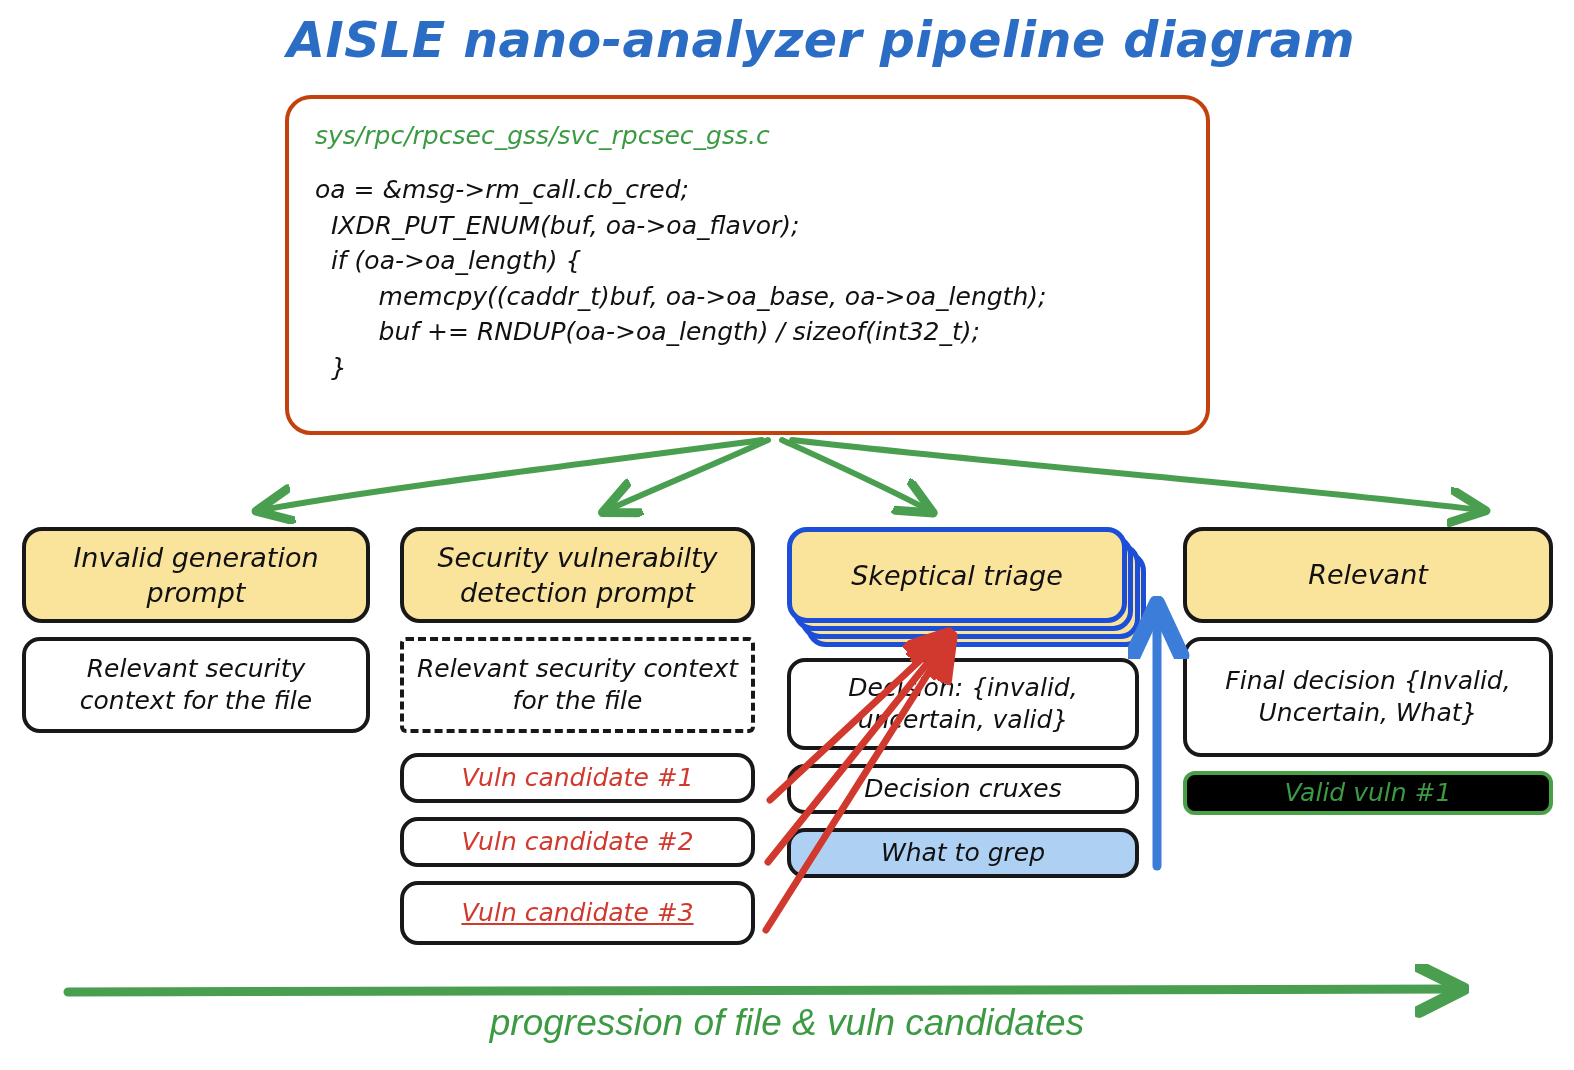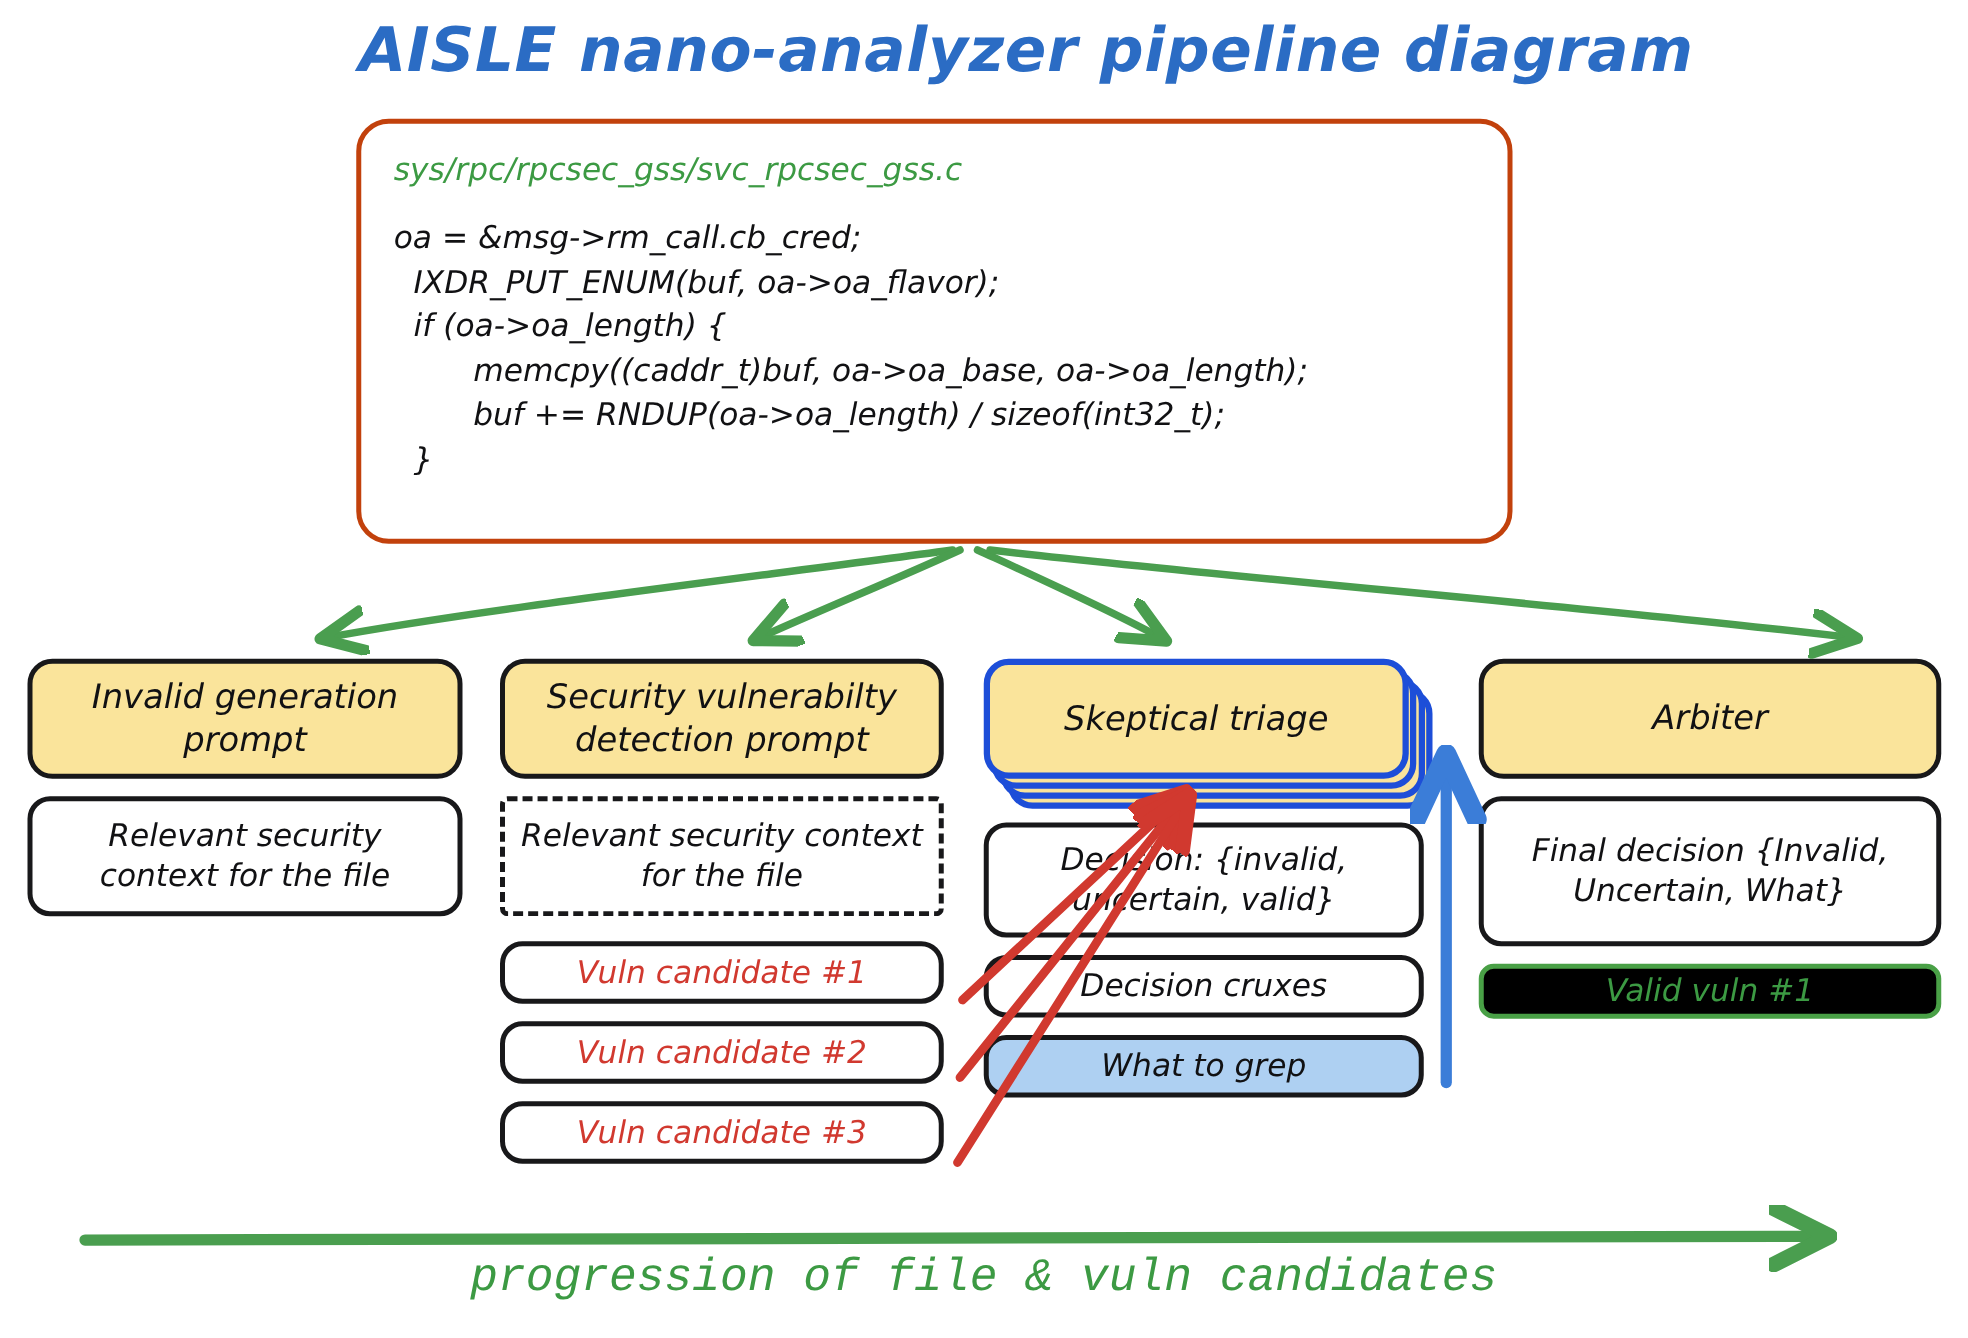--- a/index.html
+++ b/index.html
@@ -142,21 +142,21 @@
     pointer-events: none;
   }
 
   
   #footer-caption {
     position: absolute;
     left: 0;
     top: 1002px;
     width: 1574px;
     text-align: center;
-    font-family: Liberation Mono, monospace;
+    font-family: Liberation Sans, sans-serif;
     font-size: 37px;
     font-style: italic;
     color: #3c9a43;
     white-space: nowrap;
   }
 </style>
 </head>
 <body>
 
 <div id="stage">
@@ -181,40 +181,40 @@
 
   <div class="col" id="col1">
     <div class="node head" style="height:96px;">Security vulnerabilty detection prompt</div>
     <div class="gap-sm"></div>
     <div class="node dotted" style="height:96px;">Relevant security context for the file</div>
     <div class="gap-md"></div>
     <div class="node red-text" style="height:50px;">Vuln candidate #1</div>
     <div class="gap-sm"></div>
     <div class="node red-text" style="height:50px;">Vuln candidate #2</div>
     <div class="gap-sm"></div>
-    <div class="node red-text" style="height:50px;">Vuln candidate #3</div>
+    <div class="node red-text" style="height:64px;text-decoration:underline;">Vuln candidate #3</div>
   </div>
 
   <div class="col" id="col2">
     <div class="stack-wrap">
       <div class="layer l3"></div>
       <div class="layer l2"></div>
       <div class="layer l1"></div>
       <div class="layer l0">Skeptical triage</div>
     </div>
     <div class="gap-sm" style="height:6px;"></div>
     <div class="node" style="height:92px;">Decision: {invalid, uncertain, valid}</div>
     <div class="gap-sm"></div>
     <div class="node" style="height:50px;">Decision cruxes</div>
     <div class="gap-sm"></div>
     <div class="node blue" style="height:50px;">What to grep</div>
   </div>
 
   <div class="col" id="col3">
-    <div class="node head" style="height:96px;">Arbiter</div>
+    <div class="node head" style="height:96px;">Relevant</div>
     <div class="gap-sm"></div>
     <div class="node" style="height:120px;">Final decision {Invalid, Uncertain, What}</div>
     <div class="gap-sm"></div>
     <div class="node green-badge" style="height:44px;">Valid vuln #1</div>
   </div>
 
   <svg id="arrows" viewBox="0 0 1574 1070" xmlns="http://www.w3.org/2000/svg">
     <defs>
       <marker id="ah-green" markerWidth="7" markerHeight="7" refX="5.2" refY="3.2" orient="auto">
         <path d="M0.4,0.5 L6.2,3.2 L0.4,5.9" fill="none" stroke="#4a9e4f" stroke-width="1.5" stroke-linecap="round" stroke-linejoin="round"></path>

